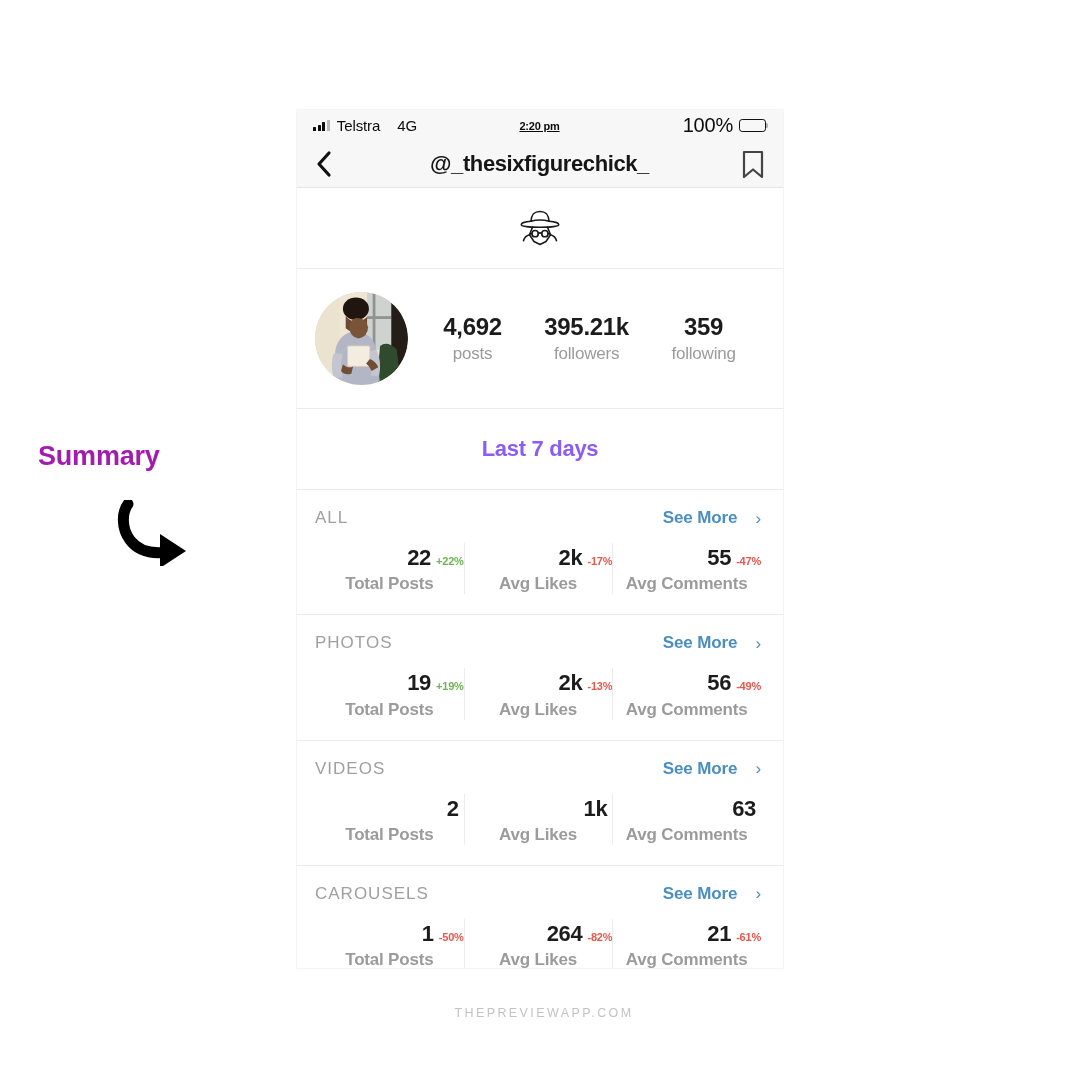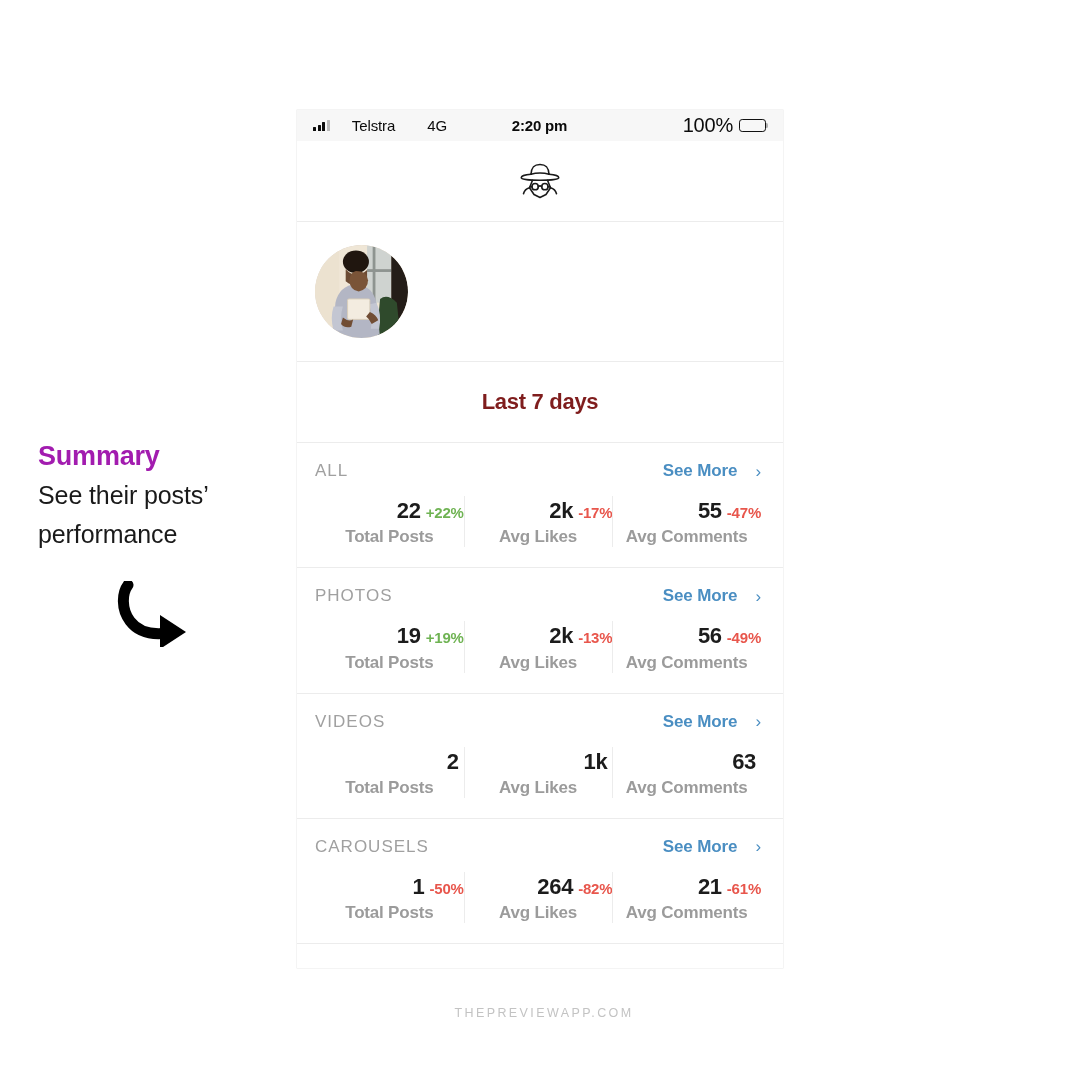--- a/index.html
+++ b/index.html
@@ -59,22 +59,22 @@
     height: 31px;
     background: #f7f7f7;
     display: flex;
     align-items: center;
     padding: 0 17px 0 16px;
     font-size: 15px;
     color: #0b0b0b;
     font-weight: 400;
     box-sizing: border-box;
   }
-  .sb-left { display: flex; align-items: center; gap: 22px; flex: 1; }
-  .sb-center { font-weight: bold; font-size: 15px; letter-spacing: -0.2px; }
+  .sb-left { display: flex; align-items: center; gap: 7px; flex: 1; }
+  .sb-center { font-weight: bold; font-size: 11px; letter-spacing: -0.2px; text-decoration: underline; }
   .sb-right { flex: 1; display: flex; align-items: center; justify-content: flex-end; gap: 6px; }
   .bars { display: flex; align-items: flex-end; gap: 1.6px; height: 11px; }
   .bars i { display: block; width: 3px; background: #0b0b0b; border-radius: 0.5px; }
   .bars i.b1 { height: 4px; }
   .bars i.b2 { height: 6.3px; }
   .bars i.b3 { height: 8.6px; }
   .bars i.b4 { height: 11px; background: #b9b9b9; }
   .carrier { font-size: 15px; letter-spacing: -0.1px; }
   .net { font-size: 15px; letter-spacing: -0.1px; margin-left: 10px;}
   .batt-pct { font-size: 20px; letter-spacing: -0.2px; margin-left: 32px; }
@@ -149,21 +149,21 @@
     letter-spacing: -0.3px; line-height: 1.2;
   }
   .stat .lbl {
     font-size: 17px; color: #9b9b9b; margin-top: 3px; letter-spacing: -0.2px;
   }
 
   
   .period {
     height: 80px;
     display: flex; align-items: center; justify-content: center;
-    font-size: 22px; font-weight: bold; color: #7f1d1d;
+    font-size: 22px; font-weight: bold; color: #8b5cf6;
     border-bottom: 1px solid #ececec;
     letter-spacing: -0.3px;
     background: #fff;
   }
 
   
   .section {
     border-bottom: 1px solid #ececec;
     padding: 18px 22px 20px 18px;
     background: #fff;
@@ -190,21 +190,21 @@
     content: ""; position: absolute; left: 0; top: 0px; bottom: 0px;
     width: 1px; background: #ececec;
   }
   .metric .mrow {
     display: flex; align-items: baseline; justify-content: flex-end; gap: 5px;
     line-height: 1.15;
   }
   .metric .mval {
     font-size: 22px; font-weight: bold; color: #1c1c1c; letter-spacing: -0.3px;
   }
-  .metric .mdelta { font-size: 15px; font-weight: bold; letter-spacing: -0.2px; }
+  .metric .mdelta { font-size: 11px; font-weight: bold; letter-spacing: -0.2px; }
   .metric .mdelta.up { color: #6fb353; }
   .metric .mdelta.down { color: #e8564c; }
   .metric .mlbl {
     font-size: 17px; color: #9b9b9b; margin-top: 4px; font-weight: bold;
     letter-spacing: -0.2px;
   }
 
   
   #watermark {
     position: absolute;
@@ -214,21 +214,20 @@
     font-size: 12.5px;
     letter-spacing: 2.4px;
     color: #c3c3c3;
   }
 </style>
 </head>
 <body>
 
 <div id="annotation">
   <div class="ann-title">Summary</div>
-  <div class="ann-sub">See their posts’ performance</div>
   <div class="ann-arrow">
     <svg width="76" height="66" viewBox="0 0 76 66">
       <path d="M12 4 C6 12 5 28 14 40 C23 52 38 54 52 52" fill="none" stroke="#000000" stroke-width="11" stroke-linecap="round"></path>
       <path d="M44 34 L70 51 L44 68 Z" fill="#000000"></path>
     </svg>
   </div>
 </div>
 
 <div id="phone">
 
@@ -243,20 +242,33 @@
       <span class="carrier">Telstra</span>
       <span class="net">4G</span>
     </div>
     <div class="sb-center">2:20 pm</div>
     <div class="sb-right">
       <span class="batt-pct">100%</span>
       <span class="batt"><span class="fill"></span></span>
     </div>
   </div>
 
+  <div class="navbar">
+    <div class="nav-side">
+      <svg width="17" height="28" viewBox="0 0 17 28">
+        <path d="M14 3 L4 14 L14 25" fill="none" stroke="#111" stroke-width="3.2" stroke-linecap="round" stroke-linejoin="round"></path>
+      </svg>
+    </div>
+    <div class="nav-title">@_thesixfigurechick_</div>
+    <div class="nav-side right">
+      <svg width="22" height="29" viewBox="0 0 22 29">
+        <path d="M2 2 H20 V27 L11 19.5 L2 27 Z" fill="none" stroke="#444" stroke-width="2.2" stroke-linejoin="round"></path>
+      </svg>
+    </div>
+  </div>
 
   <div class="incognito-band">
     <svg width="48" height="42" viewBox="0 0 64 56">
       <g fill="none" stroke="#1a1a1a" stroke-width="2.1" stroke-linejoin="round" stroke-linecap="round">
         <path d="M20 19 C20.5 11 23 6 32 6 C41 6 43.5 11 44 19"></path>
         <path d="M20 19 C12 19.5 7 21.5 7 23.5 C7 25.5 17 27 32 27 C47 27 57 25.5 57 23.5 C57 21.5 52 19.5 44 19"></path>
         <path d="M20 19 C24 17.8 28 17.4 32 17.4 C36 17.4 40 17.8 44 19"></path>
         <path d="M22 27 L18 37 L24 46 L32 50 L40 46 L46 37 L42 27"></path>
         <path d="M18 37 C14 38 11 41 10 45"></path>
         <path d="M46 37 C50 38 53 41 54 45"></path>
@@ -290,20 +302,34 @@
           <path d="M22 62 Q26 44 44 42 Q62 44 66 62 L70 100 L18 100 Z" fill="#b3b6c4"></path>
           <path d="M44 28 Q56 28 57 38 Q57 48 47 50 Q38 49 37 39 Q37 30 44 28 Z" fill="#7a5438"></path>
           <path d="M20 66 Q16 78 20 92 L30 92 Q26 78 30 66 Z" fill="#c3c6d2"></path>
           <path d="M66 62 Q72 74 69 90 L60 90 Q63 76 58 64 Z" fill="#c3c6d2"></path>
           <rect x="35" y="58" width="24" height="22" rx="1.5" fill="#f3ece0" stroke="#d8cdb9" stroke-width="1"></rect>
           <path d="M30 78 q6 5 11 2 l-2 8 q-7 2 -11 -3 z" fill="#714d34"></path>
           <path d="M59 72 q7 3 9 9 l-7 4 q-3 -6 -6 -8 z" fill="#714d34"></path>
         </g>
       </svg>
     </div>
+    <div class="stats">
+      <div class="stat">
+        <div class="num">4,692</div>
+        <div class="lbl">posts</div>
+      </div>
+      <div class="stat">
+        <div class="num">395.21k</div>
+        <div class="lbl">followers</div>
+      </div>
+      <div class="stat">
+        <div class="num">359</div>
+        <div class="lbl">following</div>
+      </div>
+    </div>
   </div>
 
   <div class="period">Last 7 days</div>
 
   <div class="section">
     <div class="section-head">
       <div class="section-title">ALL</div>
       <div class="see-more">
         <span>See More</span>
         <span class="chev">›</span>

